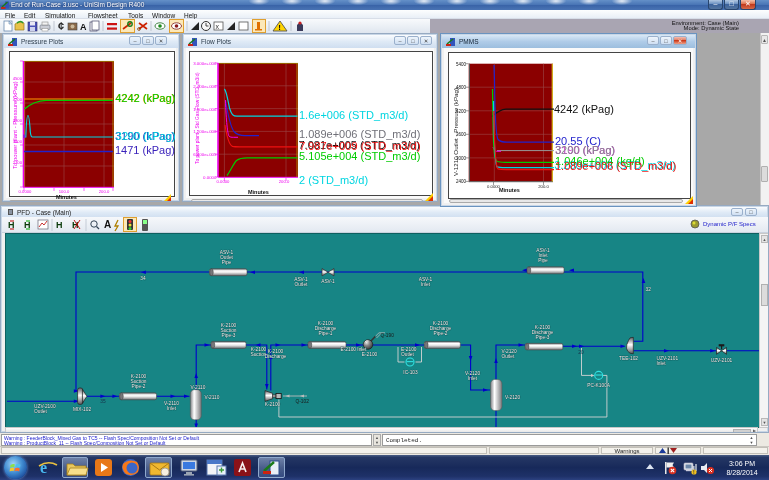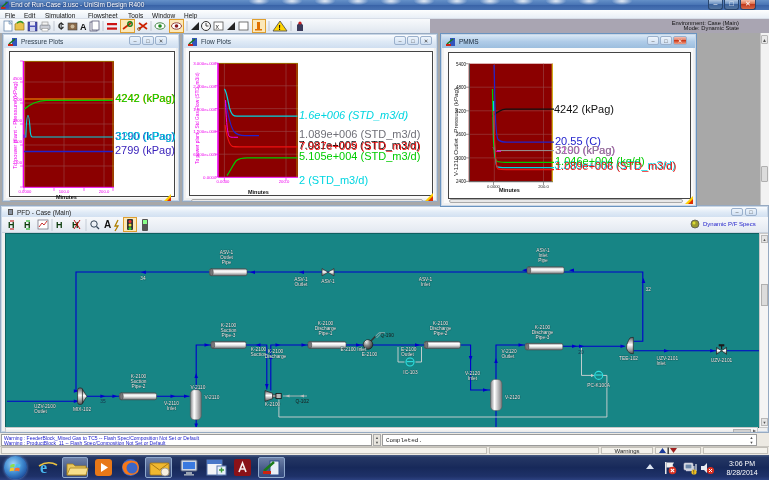--- a/index.html
+++ b/index.html
@@ -442,21 +442,21 @@
       <path d="M23,98 H112" stroke="#ff9900" stroke-width="1.2" fill="none"></path>
       <path d="M23.5,108 Q33,99.7 45,99.3 H112" stroke="#00cc00" stroke-width="1.2" fill="none"></path>
       <path d="M23.5,136 H24.8 C25.4,118 26.2,114.5 27,114.5 C27.9,114.5 28.6,120 29.3,131 C29.7,135 30.3,136 31.5,136 H112" stroke="#00d5e0" stroke-width="1.2" fill="none"></path>
       <path d="M23,150.5 H112" stroke="#2222cc" stroke-width="1.4" fill="none"></path>
       <rect x="22.3" y="133.5" width="2" height="3.5" fill="#8822cc"></rect>
     </svg>
     <div class="biglab" style="left:112px;top:57.5px;color:#ff9900;">4242 (kPag)</div>
     <div class="biglab" style="left:112.5px;top:58px;color:#00cc00;">4242 (kPag)</div>
     <div class="biglab" style="left:112px;top:95.5px;color:#2233bb;">3190 (kPag)</div>
     <div class="biglab" style="left:112.8px;top:96px;color:#00d5e0;">3200 (kPag)</div>
-    <div class="biglab" style="left:112px;top:110px;color:#3a22bb;">2799 (kPag)</div>
+    <div class="biglab" style="left:112px;top:110px;color:#3a22bb;">1471 (kPag)</div>
     <div class="vlabel" style="left:9px;top:135px;font-size:6px;color:#ee00ee;">To power plant - Pressure (kPag)</div>
     <div class="abs" style="left:53px;top:160px;font-size:5.5px;font-weight:bold;color:#111;">Minutes</div>
     <div class="abs hscrl" style="left:6px;top:165.5px;width:154px;"></div>
     <div class="grip" style="left:160px;top:159.5px;"></div>
   </div>
 
   <div class="abs pwin" style="left:182px;top:33px;width:256px;height:169px;">
     <div class="ptitle">
       <svg width="10" height="10" style="position:absolute;left:4px;top:2px;">
         <rect x="4" y="1" width="5" height="8" fill="#3355bb"></rect>
@@ -512,21 +512,21 @@
       <g font-family="Liberation Sans" font-size="4.2" fill="#ee00ee" text-anchor="middle">
         <text x="222" y="182">0.0000</text>
           <text x="283" y="182">200.0</text>
       </g>
       <path d="M223.4,88 C225.5,90 227,100 228.5,107 C230.5,113.5 232,115.2 236,115.2 H296.5" stroke="#00d5e0" stroke-width="1.2" fill="none"></path>
       <path d="M224.5,100 C227,114 229.5,126 233,130.5 C236,133.8 240,134.6 244,134.6 H258" stroke="#2222cc" stroke-width="1.2" fill="none"></path>
       <path d="M224.4,99 C225.2,120 226.5,132.5 228,135.2 C229,136.2 230.5,136.3 232.5,136.3 H237" stroke="#ee00ee" stroke-width="1" fill="none"></path>
       <path d="M224,124 C226,137 228.5,144.2 231.5,145.4 C233.5,145.9 235.5,145.9 238.5,145.9 H296.5" stroke="#ee1111" stroke-width="1.2" fill="none"></path>
       <path d="M226,174.5 C229,171 232.5,162.5 235.5,159.5 C238.5,157.3 242,156.9 246,156.9 H296.5" stroke="#00cc00" stroke-width="1.2" fill="none"></path>
     </svg>
-    <div class="biglab" style="left:116px;top:74.7px;color:#00d5e0;font-style:italic;">1.6e+006 (STD_m3/d)</div>
+    <div class="biglab" style="left:116px;top:74.7px;color:#00d5e0;">1.6e+006 (STD_m3/d)</div>
     <div class="biglab" style="left:116px;top:94.1px;color:#707078;">1.089e+006 (STD_m3/d)</div>
     <div class="biglab" style="left:115.5px;top:105px;color:#111;">7.081e+005 (STD_m3/d)</div>
     <div class="biglab" style="left:116.2px;top:105.5px;color:#ee1111;">7.987e+009 (STD_m3/d)</div>
     <div class="biglab" style="left:116px;top:116.4px;color:#00cc00;">5.105e+004 (STD_m3/d)</div>
     <div class="biglab" style="left:116px;top:140px;color:#00d5e0;">2 (STD_m3/d)</div>
     <div class="vlabel" style="left:12px;top:130px;font-size:4.8px;color:#ee00ee;">To power plant - Std Gas Flow (STD_m3/d)</div>
     <div class="abs" style="left:65px;top:155px;font-size:5.5px;font-weight:bold;color:#111;">Minutes</div>
     <div class="abs hscrl" style="left:8px;top:164.5px;width:232px;"></div>
     <div class="grip" style="left:242px;top:159px;"></div>
   </div>

